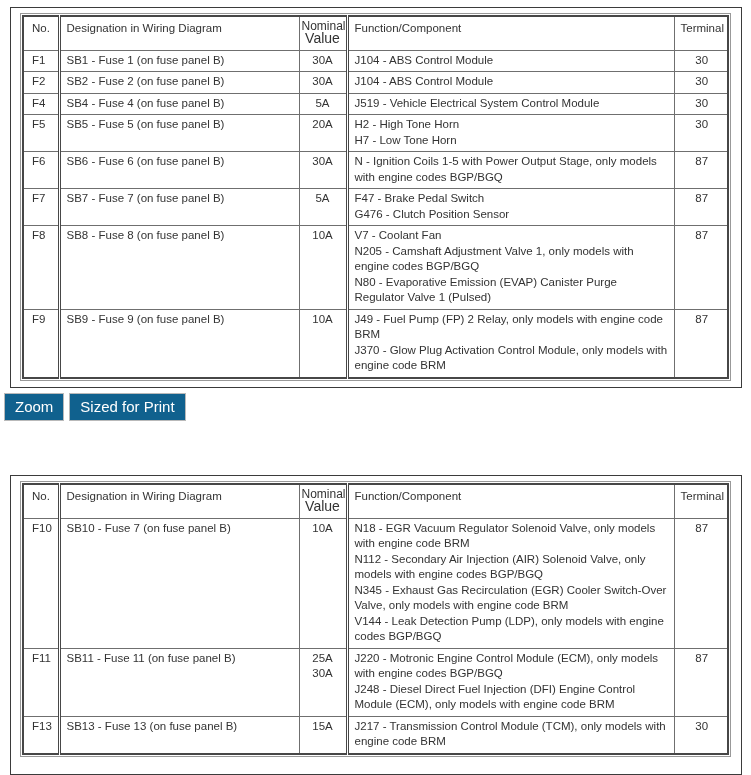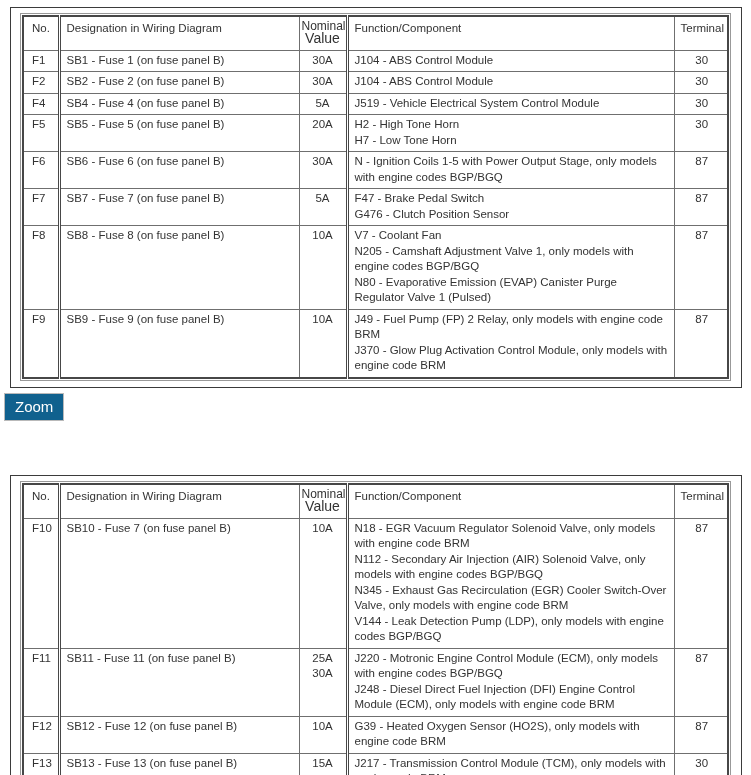--- a/index.html
+++ b/index.html
@@ -238,20 +238,21 @@
           <td class="c-ter">
             <div>87</div>
           </td>
         </tr>
       </tbody>
   </table>
 </div>
 
 <div class="btn-row">
   <button class="blue-btn">Zoom</button>
+  <button class="blue-btn">Sized for Print</button>
 </div>
 
 <div class="panel" id="panel2">
   <table class="fuse-table">
     <colgroup>
       <col style="width:36px">
         <col style="width:240px">
         <col style="width:48px">
         <col style="width:327px">
         <col style="width:54px">
@@ -303,37 +304,20 @@
           <td class="c-fun dbl">
             <div>J220 - Motronic Engine Control Module (ECM), only models with engine codes BGP/BGQ</div>
             <div>J248 - Diesel Direct Fuel Injection (DFI) Engine Control Module (ECM), only models with engine code BRM</div>
           </td>
           <td class="c-ter">
             <div>87</div>
           </td>
         </tr>
         <tr>
           <td class="c-no">
-            <div>F12</div>
-          </td>
-          <td class="c-des dbl">
-            <div>SB12 - Fuse 12 (on fuse panel B)</div>
-          </td>
-          <td class="c-nom">
-            <div>10A</div>
-          </td>
-          <td class="c-fun dbl">
-            <div>G39 - Heated Oxygen Sensor (HO2S), only models with engine code BRM</div>
-          </td>
-          <td class="c-ter">
-            <div>87</div>
-          </td>
-        </tr>
-        <tr>
-          <td class="c-no">
             <div>F13</div>
           </td>
           <td class="c-des dbl">
             <div>SB13 - Fuse 13 (on fuse panel B)</div>
           </td>
           <td class="c-nom">
             <div>15A</div>
           </td>
           <td class="c-fun dbl">
             <div>J217 - Transmission Control Module (TCM), only models with engine code BRM</div>

